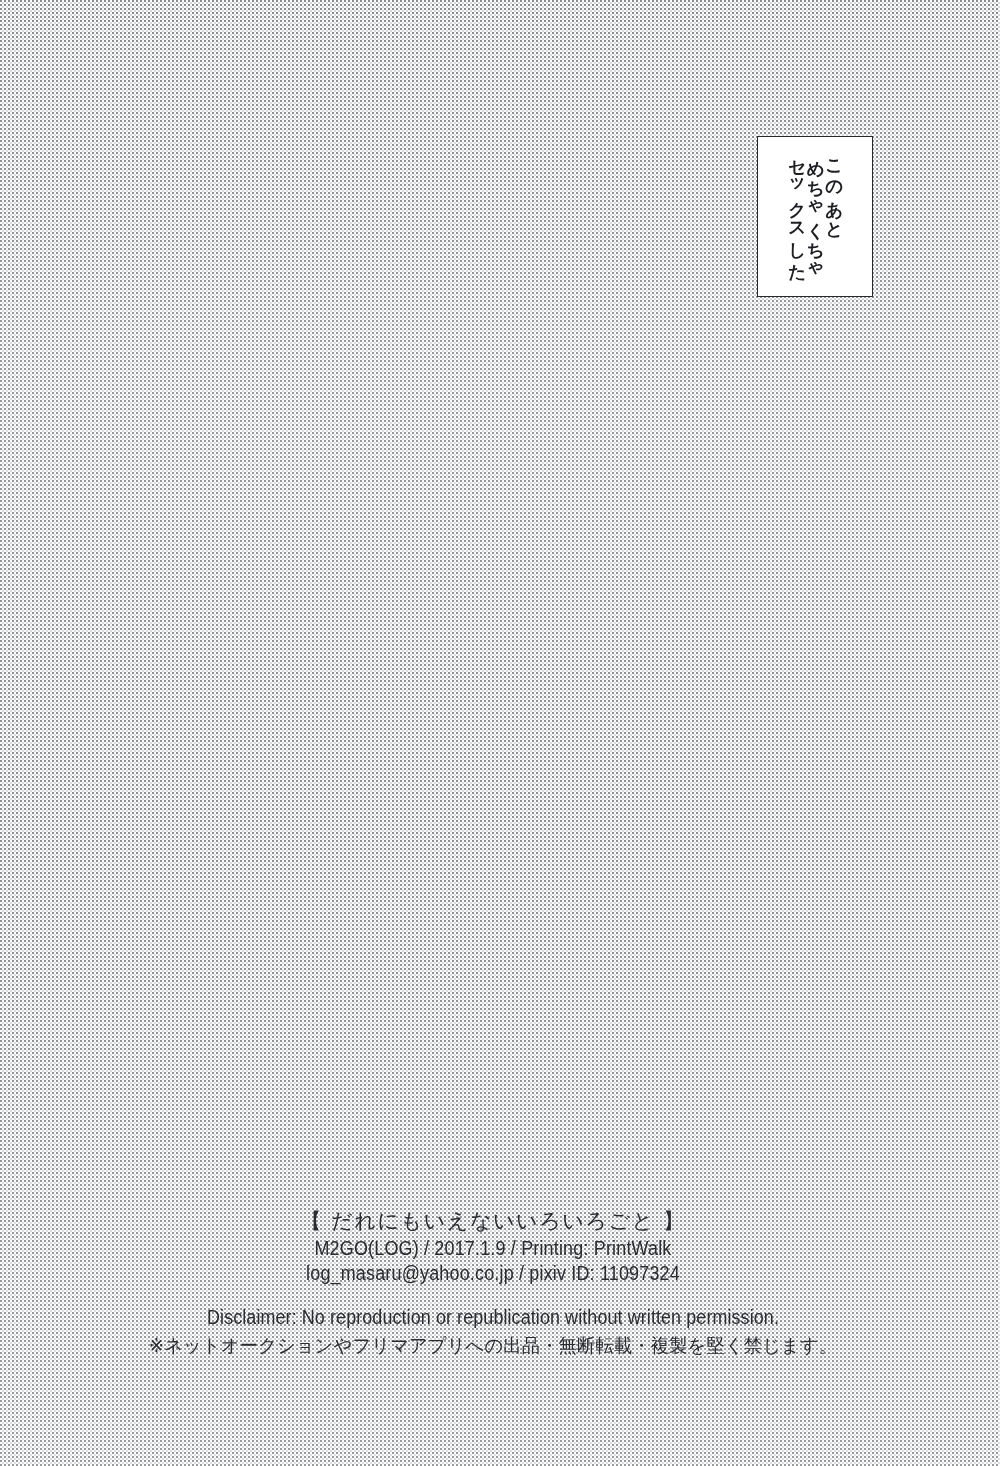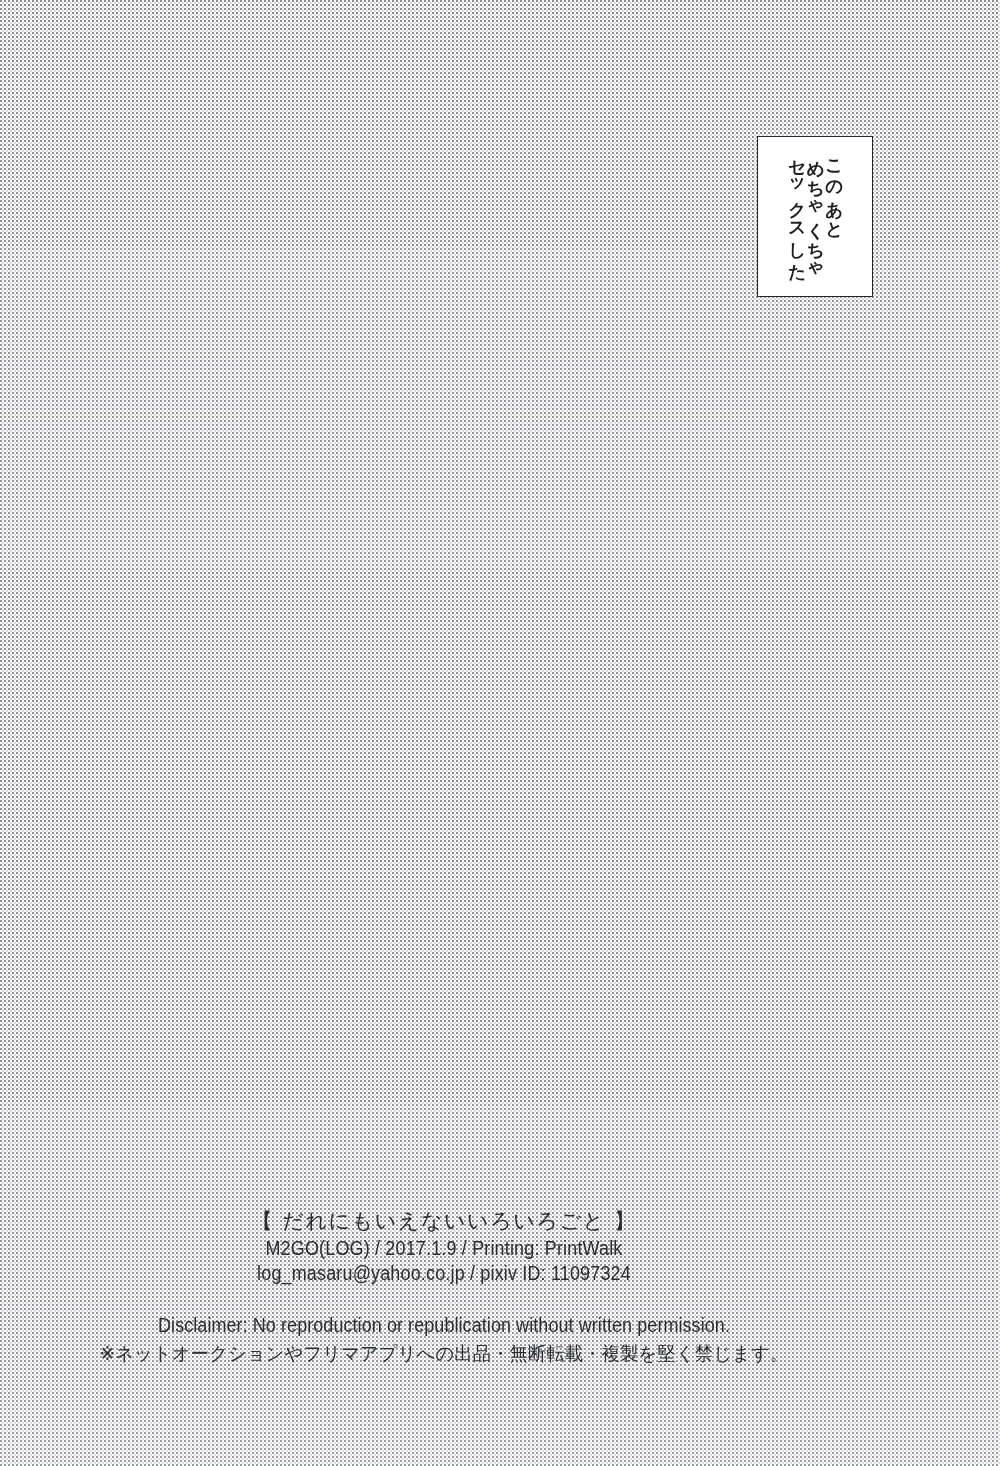--- a/index.html
+++ b/index.html
@@ -90,21 +90,21 @@
     color: #1d1e22;
     font-weight: 700;
     white-space: nowrap;
   }
 
   
   #colophon {
     position: absolute;
     left: 0;
     top: 1206px;
-    width: 888px;
+    width: 986px;
     text-align: center;
     z-index: 5;
   }
 
   #colophon-title {
     font-family: "DejaVu Sans", sans-serif;
     font-size: 21px;
     line-height: 30px;
     letter-spacing: 1.6px;
     color: #2a2b2f;
@@ -115,21 +115,21 @@
     font-family: "Liberation Sans", sans-serif;
     font-size: 19.5px;
     line-height: 25px;
     letter-spacing: 0.2px;
     color: #2b2c30;
     transform: scaleX(0.92);
     transform-origin: center;
   }
 
   #disclaimer {
-    margin-top: 26px;
+    margin-top: 18px;
   }
 
   #disclaimer-en {
     font-family: "Liberation Sans", sans-serif;
     font-size: 19.5px;
     line-height: 27px;
     letter-spacing: 0.1px;
     color: #2b2c30;
     transform: scaleX(0.92);
     transform-origin: center;

